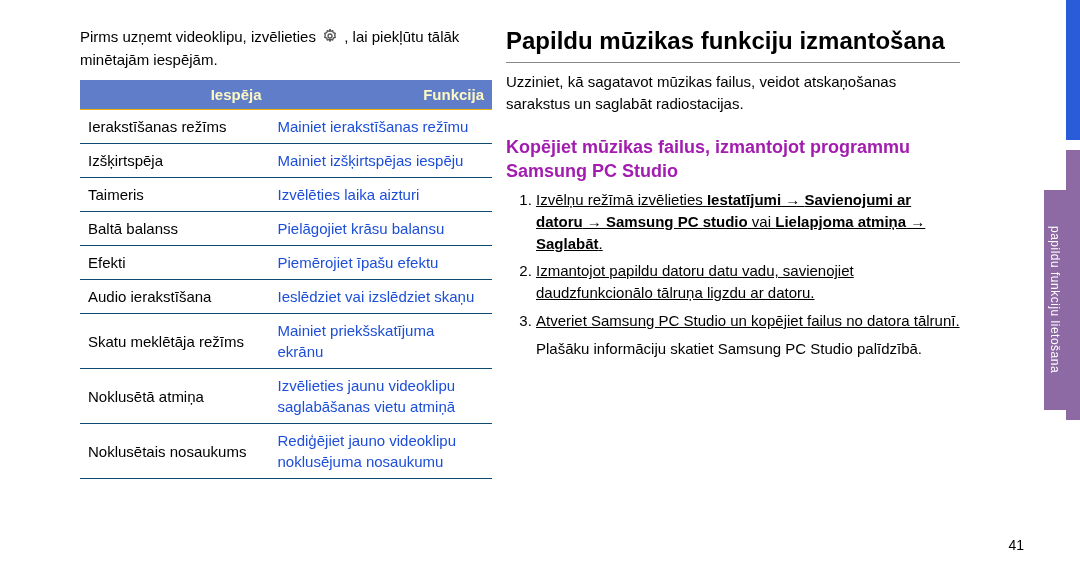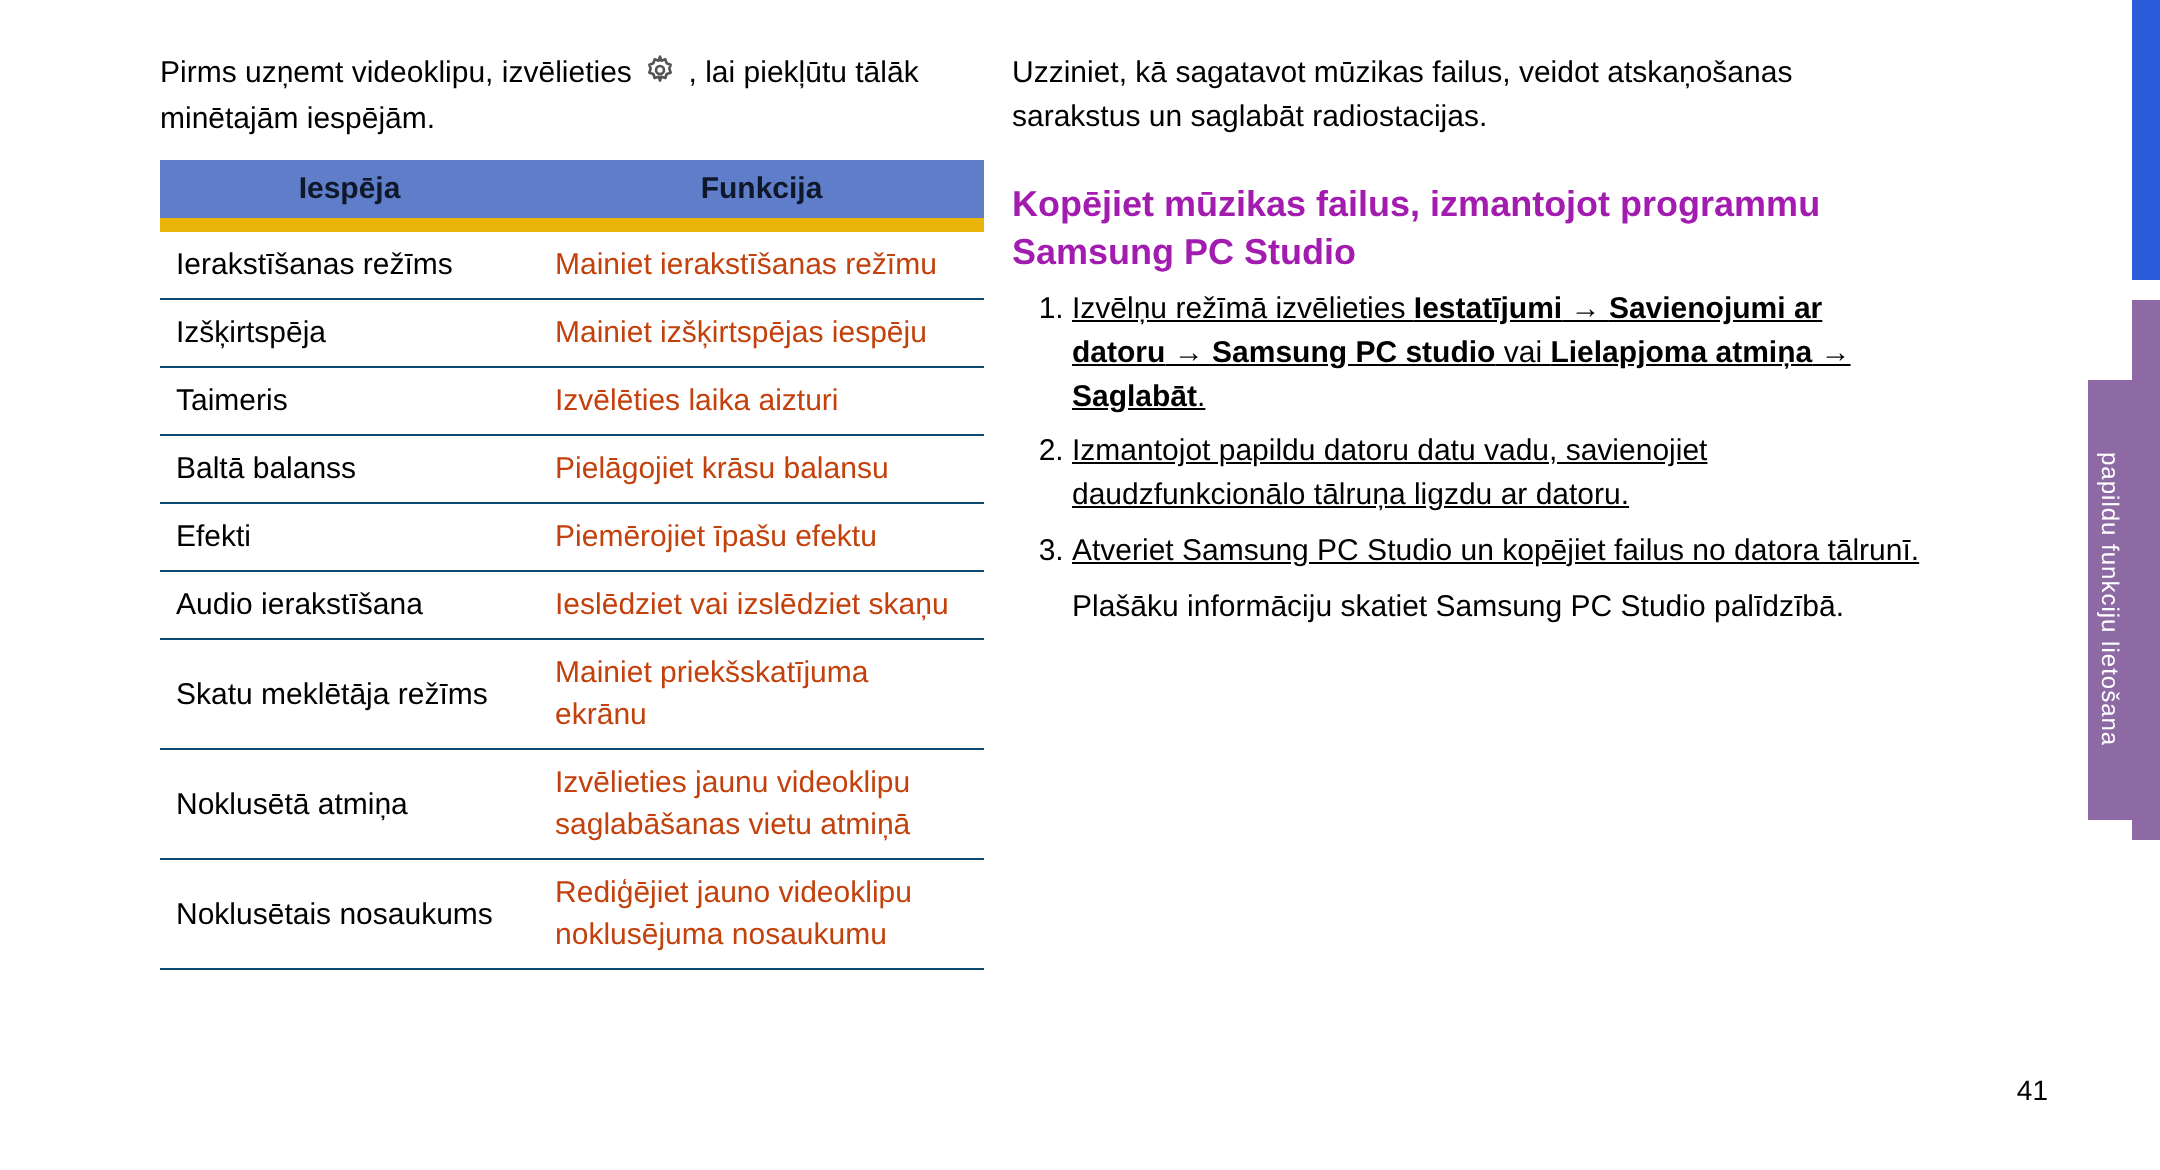--- a/index.html
+++ b/index.html
@@ -18,35 +18,35 @@
       gap: 14px;
     }
     .left { width: 412px; }
     .right { width: 454px; }
     .intro-line { line-height: 1.4; margin-bottom: 10px; }
     .intro-inline { display: inline; }
     .gear-icon { display: inline-block; vertical-align: -2px; margin: 0 2px; }
     table { width: 100%; border-collapse: collapse; }
     th {
       background: #5f7dc8;
-      color: #0f172a;
-      text-align: center;
+      color: #fef9c3;
+      text-align: right;
       padding: 6px 8px;
       font-weight: bold;
       font-size: 15px;
-      border-bottom: 7px solid #eab308;
+      border-bottom: 1px solid #eab308;
     }
     td {
       padding: 6px 8px;
       border-bottom: 1px solid #0c4a6e;
       vertical-align: middle;
       line-height: 1.4;
     }
     td.opt { color: #000; width: 46%; }
-    td.fn  { color: #c2410c; }
+    td.fn  { color: #1d4ed8; }
     .h2 {
       font-size: 24px;
       font-weight: bold;
       line-height: 1.25;
       padding-bottom: 6px;
       border-bottom: 1px solid #888;
       margin-bottom: 8px;
     }
     .h3 {
       color: #a21caf;
@@ -141,20 +141,21 @@
           </tr>
         <tr>
             <td class="opt">Noklusētais nosaukums</td>
             <td class="fn">Rediģējiet jauno videoklipu noklusējuma nosaukumu</td>
           </tr>
       </tbody>
     </table>
   </div>
 
   <div class="right">
+    <div class="h2">Papildu mūzikas funkciju izmantošana</div>
     <div class="body">Uzziniet, kā sagatavot mūzikas failus, veidot atskaņošanas sarakstus un saglabāt radiostacijas.</div>
     <div class="h3">Kopējiet mūzikas failus, izmantojot programmu Samsung PC Studio</div>
     <ol class="steps">
       <li>
         <span>Izvēlņu režīmā izvēlieties </span><b>Iestatījumi</b><span> → </span><b>Savienojumi ar datoru</b><span> → </span><b>Samsung PC studio</b><span> vai </span><b>Lielapjoma atmiņa</b><span> → </span><b>Saglabāt</b><span>.</span>
       </li>
       <li>Izmantojot papildu datoru datu vadu, savienojiet daudzfunkcionālo tālruņa ligzdu ar datoru.</li>
       <li>Atveriet Samsung PC Studio un kopējiet failus no datora tālrunī.</li>
     </ol>
     <div class="after-list">Plašāku informāciju skatiet Samsung PC Studio palīdzībā.</div>

